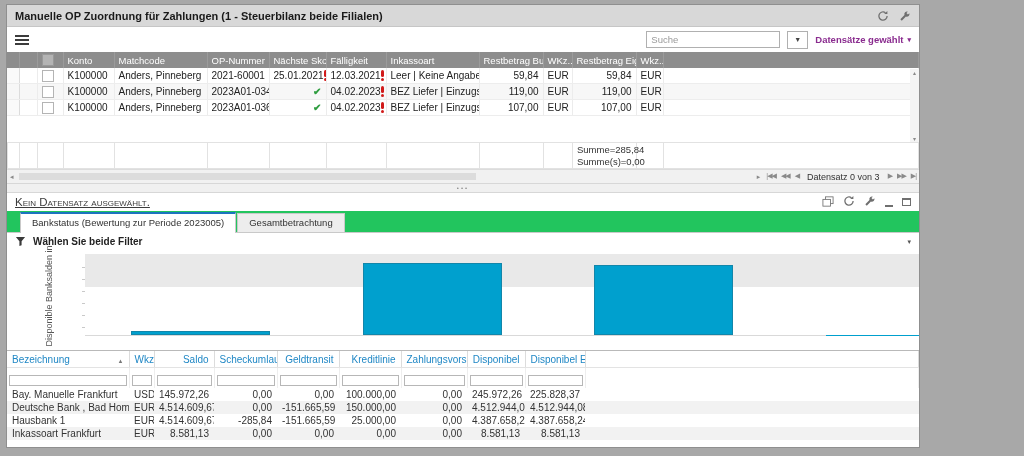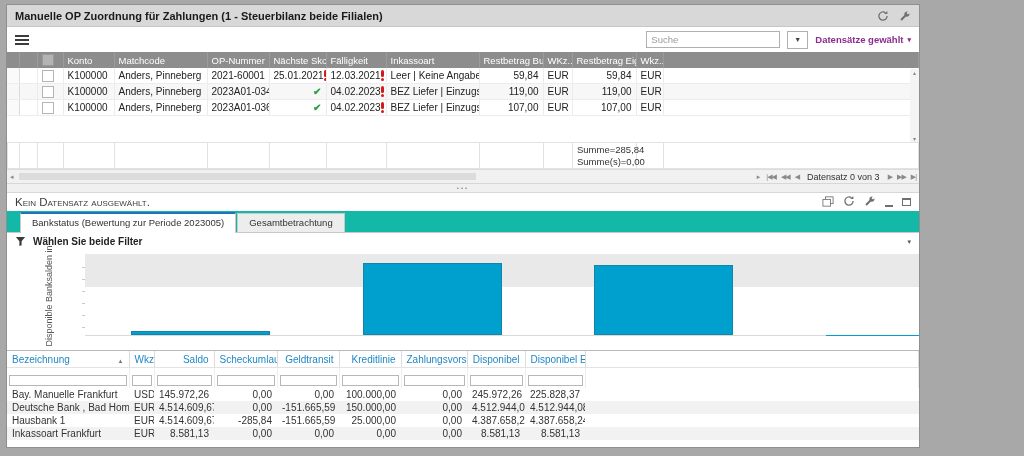--- a/index.html
+++ b/index.html
@@ -52,36 +52,36 @@
     font-size:6px;color:#8a8a8a;}
   .summary-table td{border:1px solid #e2e2e2;height:25px;font-size:9.5px;color:#333;
     padding:0 4px;vertical-align:middle;}
   .sum-lines{text-align:right;line-height:12px;}
 
   
   .hscroll{height:13px;background:#f1f1f1;border-top:1px solid #dcdcdc;display:flex;align-items:center;
     font-size:7px;color:#8a8a8a;padding:0 3px;}
   .hscroll .track{flex:1;height:9px;position:relative;margin:0 3px;}
   .hscroll .thumb{position:absolute;left:2px;top:1px;width:62%;height:7px;background:#dcdcdc;}
-  .pagi{display:flex;align-items:center;gap:5px;margin-left:6px;}
+  .pagi{display:flex;align-items:flex-start;gap:5px;margin-left:6px;}
   .pagi .nav{letter-spacing:-1px;cursor:pointer;}
   .pagi .pagi-label{font-size:9px;color:#333;letter-spacing:0;margin:0 3px;}
 
   
   .splitter{height:8px;background:#f0f0f0;border-top:1px solid #d7d7d7;border-bottom:1px solid #d7d7d7;
     display:flex;align-items:center;justify-content:center;font-size:6px;color:#8a8a8a;letter-spacing:2px;}
 
   
   .panel-header{height:18px;display:flex;align-items:center;padding:0 8px;font-size:11.5px;
-    font-variant:small-caps;color:#3c3c3c;}
+    font-variant:small-caps;color:#3c3c3c;text-decoration:underline;}
   .panel-icons{margin-left:auto;display:flex;align-items:center;gap:9px;}
   .icon-min{width:8px;height:2px;background:#6f6f6f;margin-top:7px;}
   .icon-max{width:9px;height:8px;border:1px solid #6f6f6f;border-top:2px solid #6f6f6f;box-sizing:border-box;}
 
-  .tabs{display:flex;align-items:flex-end;height:21px;border-bottom:1px solid #c9c9c9;padding-left:13px;background:#14b8a6;}
+  .tabs{display:flex;align-items:flex-end;height:21px;border-bottom:1px solid #c9c9c9;padding-left:13px;background:#22c55e;}
   .tab{font-size:9.5px;color:#333;padding:3px 11px 4px;border:1px solid #c9c9c9;border-bottom:none;
     background:#ededed;margin-right:1px;position:relative;cursor:pointer;white-space:nowrap;}
   .tab.active{background:#fff;border-top:2px solid #1c74bf;margin-bottom:-1px;padding-bottom:5px;}
 
   .filter-row{height:17px;display:flex;align-items:center;padding:0 8px;gap:7px;}
   .filter-row .flabel{font-size:10px;font-weight:bold;color:#222;}
   .filter-row .fr-caret{margin-left:auto;font-size:7px;color:#555;cursor:pointer;}
 
   
   .chart{position:relative;height:92px;background:#fff;}

